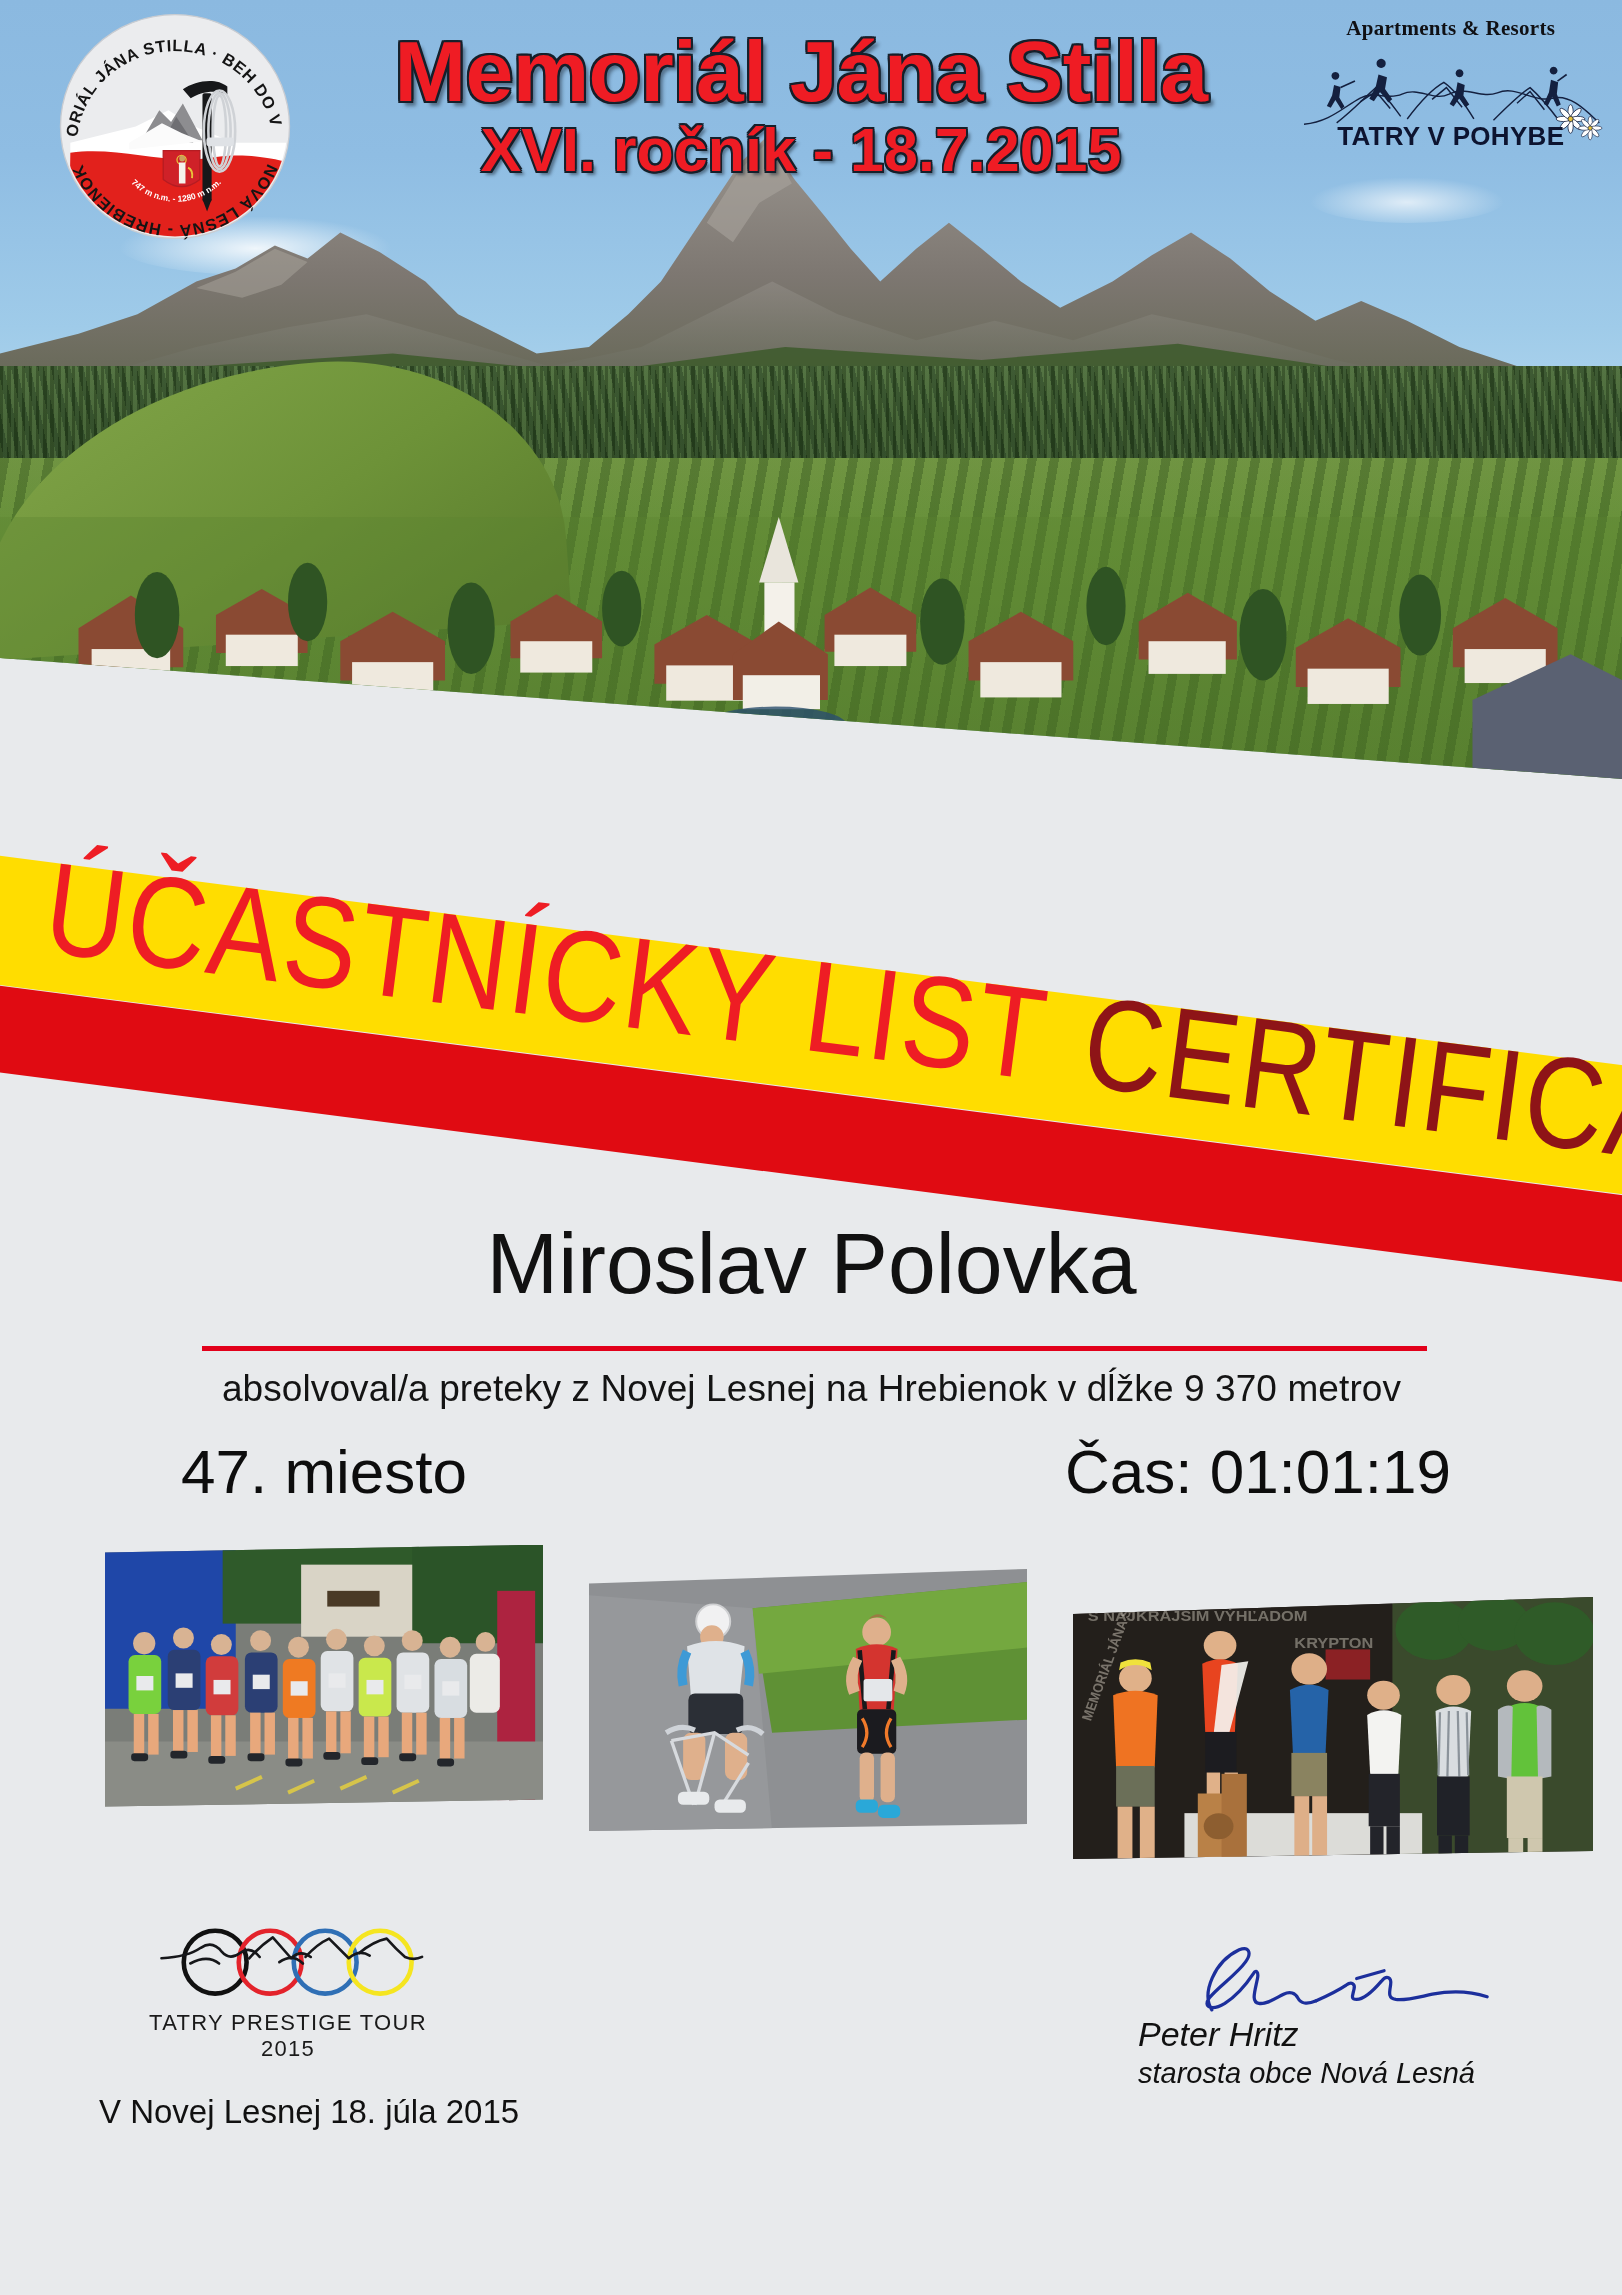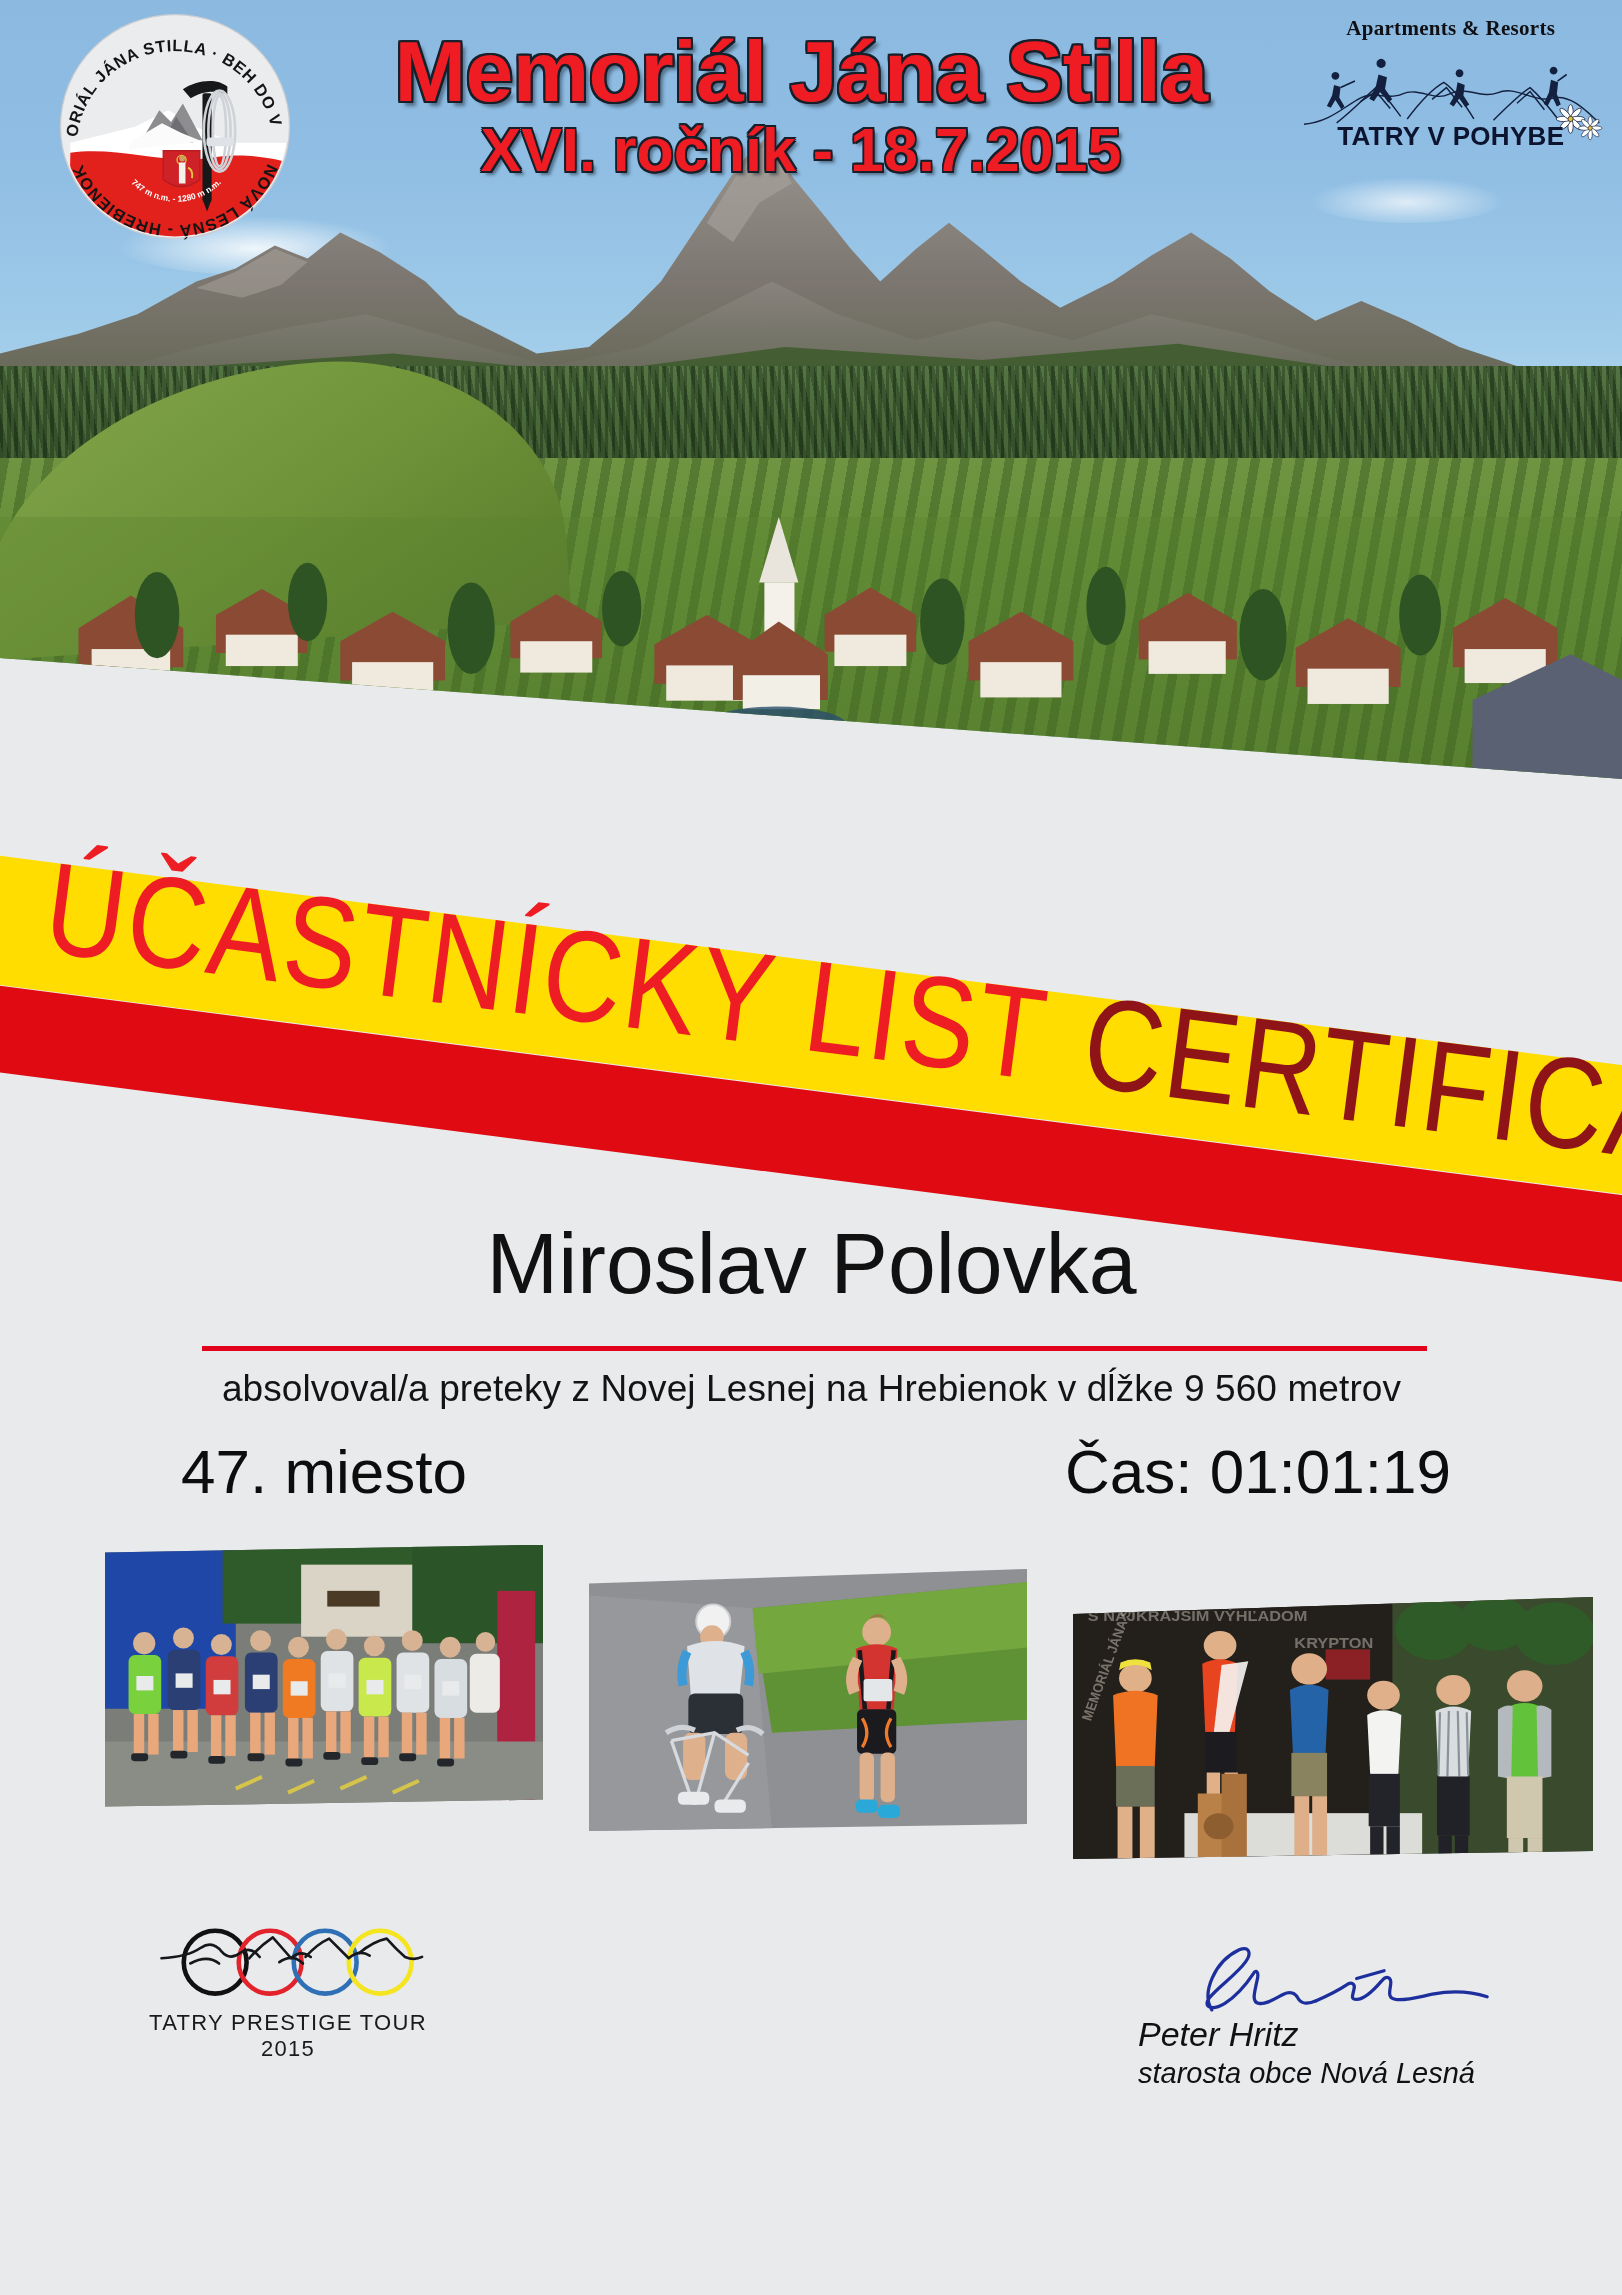--- a/index.html
+++ b/index.html
@@ -400,21 +400,21 @@
   </div>
 
   <div class="band band-yellow"></div>
   <div class="band band-red"></div>
   <div class="band-text">
     <span class="t-sk">ÚČASTNÍCKY LIST</span><span class="t-en">CERTIFICATE</span>
   </div>
 
   <div class="recipient">Miroslav Polovka</div>
   <div class="rule"></div>
-  <div class="subtitle">absolvoval/a preteky z Novej Lesnej na Hrebienok v dĺžke 9 560 metrov</div>
+  <div class="subtitle">absolvoval/a preteky z Novej Lesnej na Hrebienok v dĺžke 9 370 metrov</div>
 
   <div class="results">
     <div class="cell c1">47. miesto</div>
     <div class="cell c3">Čas: 01:01:19</div>
   </div>
 
   <div class="photos">
 
     <div class="photo ph1">
       <svg viewBox="0 0 670 400" preserveAspectRatio="none">
@@ -643,20 +643,21 @@
           <path d="M236 50 Q254 30 272 22 Q288 38 302 52 Q318 38 334 48"></path>
           <path d="M318 44 Q340 26 360 22 Q374 38 388 50 Q402 56 414 50"></path>
           <path d="M60 60 Q86 46 104 60"></path>
           <path d="M196 58 Q216 44 232 60"></path>
         </g>
       </svg>
     </div>
     <div class="tpt-name">TATRY PRESTIGE TOUR 2015</div>
   </div>
 
+  <div class="place-date">V Novej Lesnej 18. júla 2015</div>
 
   <div class="sig">
     <div class="sig-img">
       <svg viewBox="0 0 520 118">
         <g fill="none" stroke="#1c2f9c" stroke-width="5" stroke-linecap="round" stroke-linejoin="round">
           <path d="M62 104 C 46 78 66 30 104 12 C 118 6 124 16 114 30 C 100 50 70 70 58 86 C 48 100 62 106 82 94 C 104 80 118 60 126 48 C 130 42 134 46 132 56 C 128 76 122 92 134 94 C 146 96 160 86 172 80 C 182 75 190 78 194 86 C 198 94 208 96 222 90"></path>
           <path d="M222 90 C 240 82 256 74 268 66 C 276 60 282 64 280 72 C 278 82 274 88 284 88 C 296 88 310 74 322 60 C 330 50 338 54 336 66 C 334 78 332 86 344 88 C 360 90 380 84 400 80 C 430 74 460 76 484 84"></path>
           <path d="M284 56 L 326 44"></path>
         </g>
       </svg>

